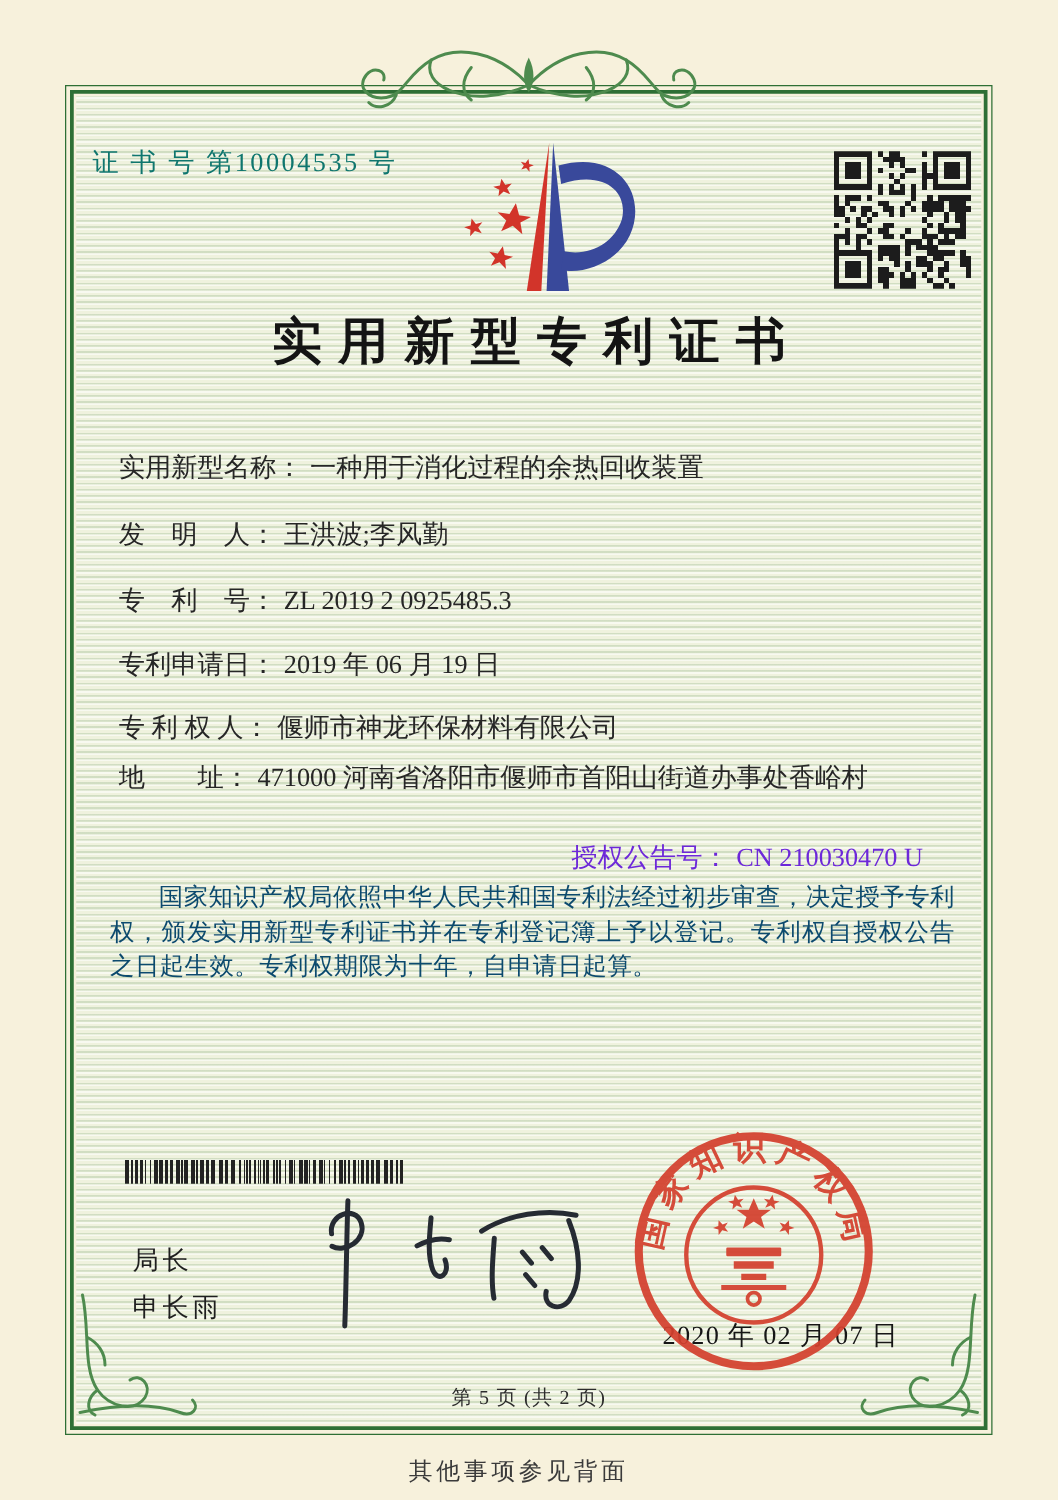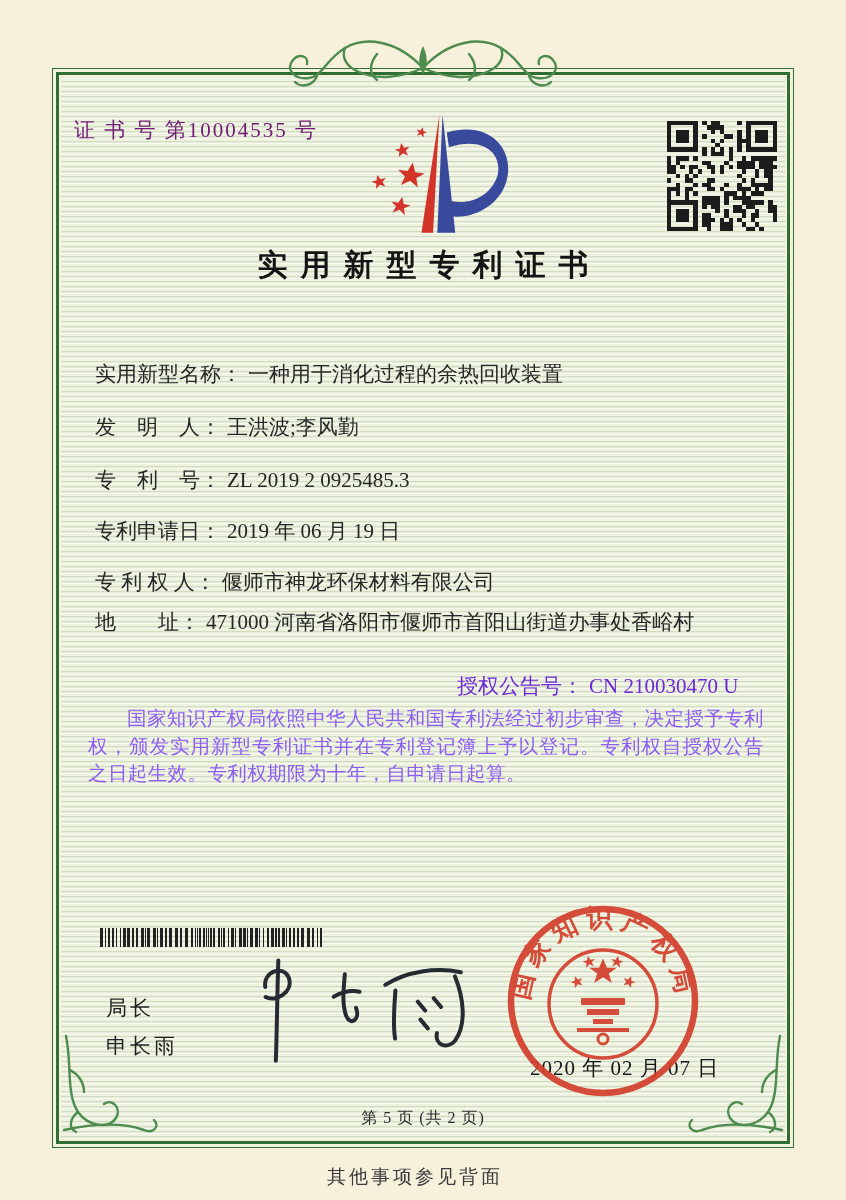--- a/index.html
+++ b/index.html
@@ -19,34 +19,34 @@
       rgba(255,255,255,0.55) 0px, rgba(255,255,255,0.55) 1px,
       rgba(140,175,130,0.30) 2px, rgba(140,175,130,0.30) 3px,
       transparent 3px, transparent 5px);
   }
   .orn{position:absolute;}
   .orn-top{left:277px;top:24px;width:292px;height:86px;}
   .orn-bl{left:56px;top:1030px;width:112px;height:112px;}
   .orn-br{right:56px;left:auto;top:1030px;width:112px;height:112px;transform:scaleX(-1);}
   .fl path{stroke:#4e8b4e;stroke-width:2.4;fill:none;stroke-linecap:round;}
 
-  .cert-no{position:absolute;left:74px;top:116px;font-size:21px;letter-spacing:2px;white-space:pre;color:#701a75;}
+  .cert-no{position:absolute;left:74px;top:116px;font-size:21px;letter-spacing:2px;white-space:pre;color:#0f766e;}
   .logo{position:absolute;left:344px;top:106px;width:176px;height:132px;}
   .qr{position:absolute;left:667px;top:121px;width:110px;height:110px;}
   .title{position:absolute;left:0;right:0;top:245px;text-align:center;
-    font-size:30px;font-weight:bold;letter-spacing:13px;text-indent:13px;color:#141414;}
+    font-size:40px;font-weight:bold;letter-spacing:13px;text-indent:13px;color:#141414;}
 
   .row{position:absolute;left:95px;font-size:21px;white-space:pre;color:#262626;}
   .r1{top:360px;} .r2{top:413px;} .r3{top:466px;} .r4{top:517px;}
   .r5{top:568px;} .r6{top:608px;} .r7{top:672px;}
   .grant2{position:absolute;left:457px;top:672px;font-size:21px;white-space:pre;color:#6d28d9;}
   .fvalue{padding-left:6px;}
 
   .paras{position:absolute;left:88px;top:705px;width:676px;font-size:19.5px;
-    line-height:27.6px;text-align:justify;letter-spacing:0.4px;color:#8b5cf6;}
+    line-height:27.6px;text-align:justify;letter-spacing:0.4px;color:#0c4a6e;}
   .paras p{margin:0;text-indent:2em;}
 
   .barcode{position:absolute;left:100px;top:928px;width:224px;height:19px;}
   .signer-title{position:absolute;left:106px;top:994px;font-size:21px;letter-spacing:3px;color:#1e1e1e;}
   .signer-name{position:absolute;left:106px;top:1032px;font-size:21px;letter-spacing:3px;color:#1e1e1e;}
   .signature{position:absolute;left:228px;top:946px;width:250px;height:122px;transform:rotate(-2deg);}
   .signature path{stroke:#262b33;stroke-width:4;fill:none;stroke-linecap:round;stroke-linejoin:round;}
 
   .seal{position:absolute;left:498px;top:896px;width:210px;height:210px;z-index:4;opacity:0.93;}
   .seal-date{position:absolute;left:530px;top:1054px;font-size:21px;letter-spacing:1px;white-space:pre;z-index:3;color:#161616;}

